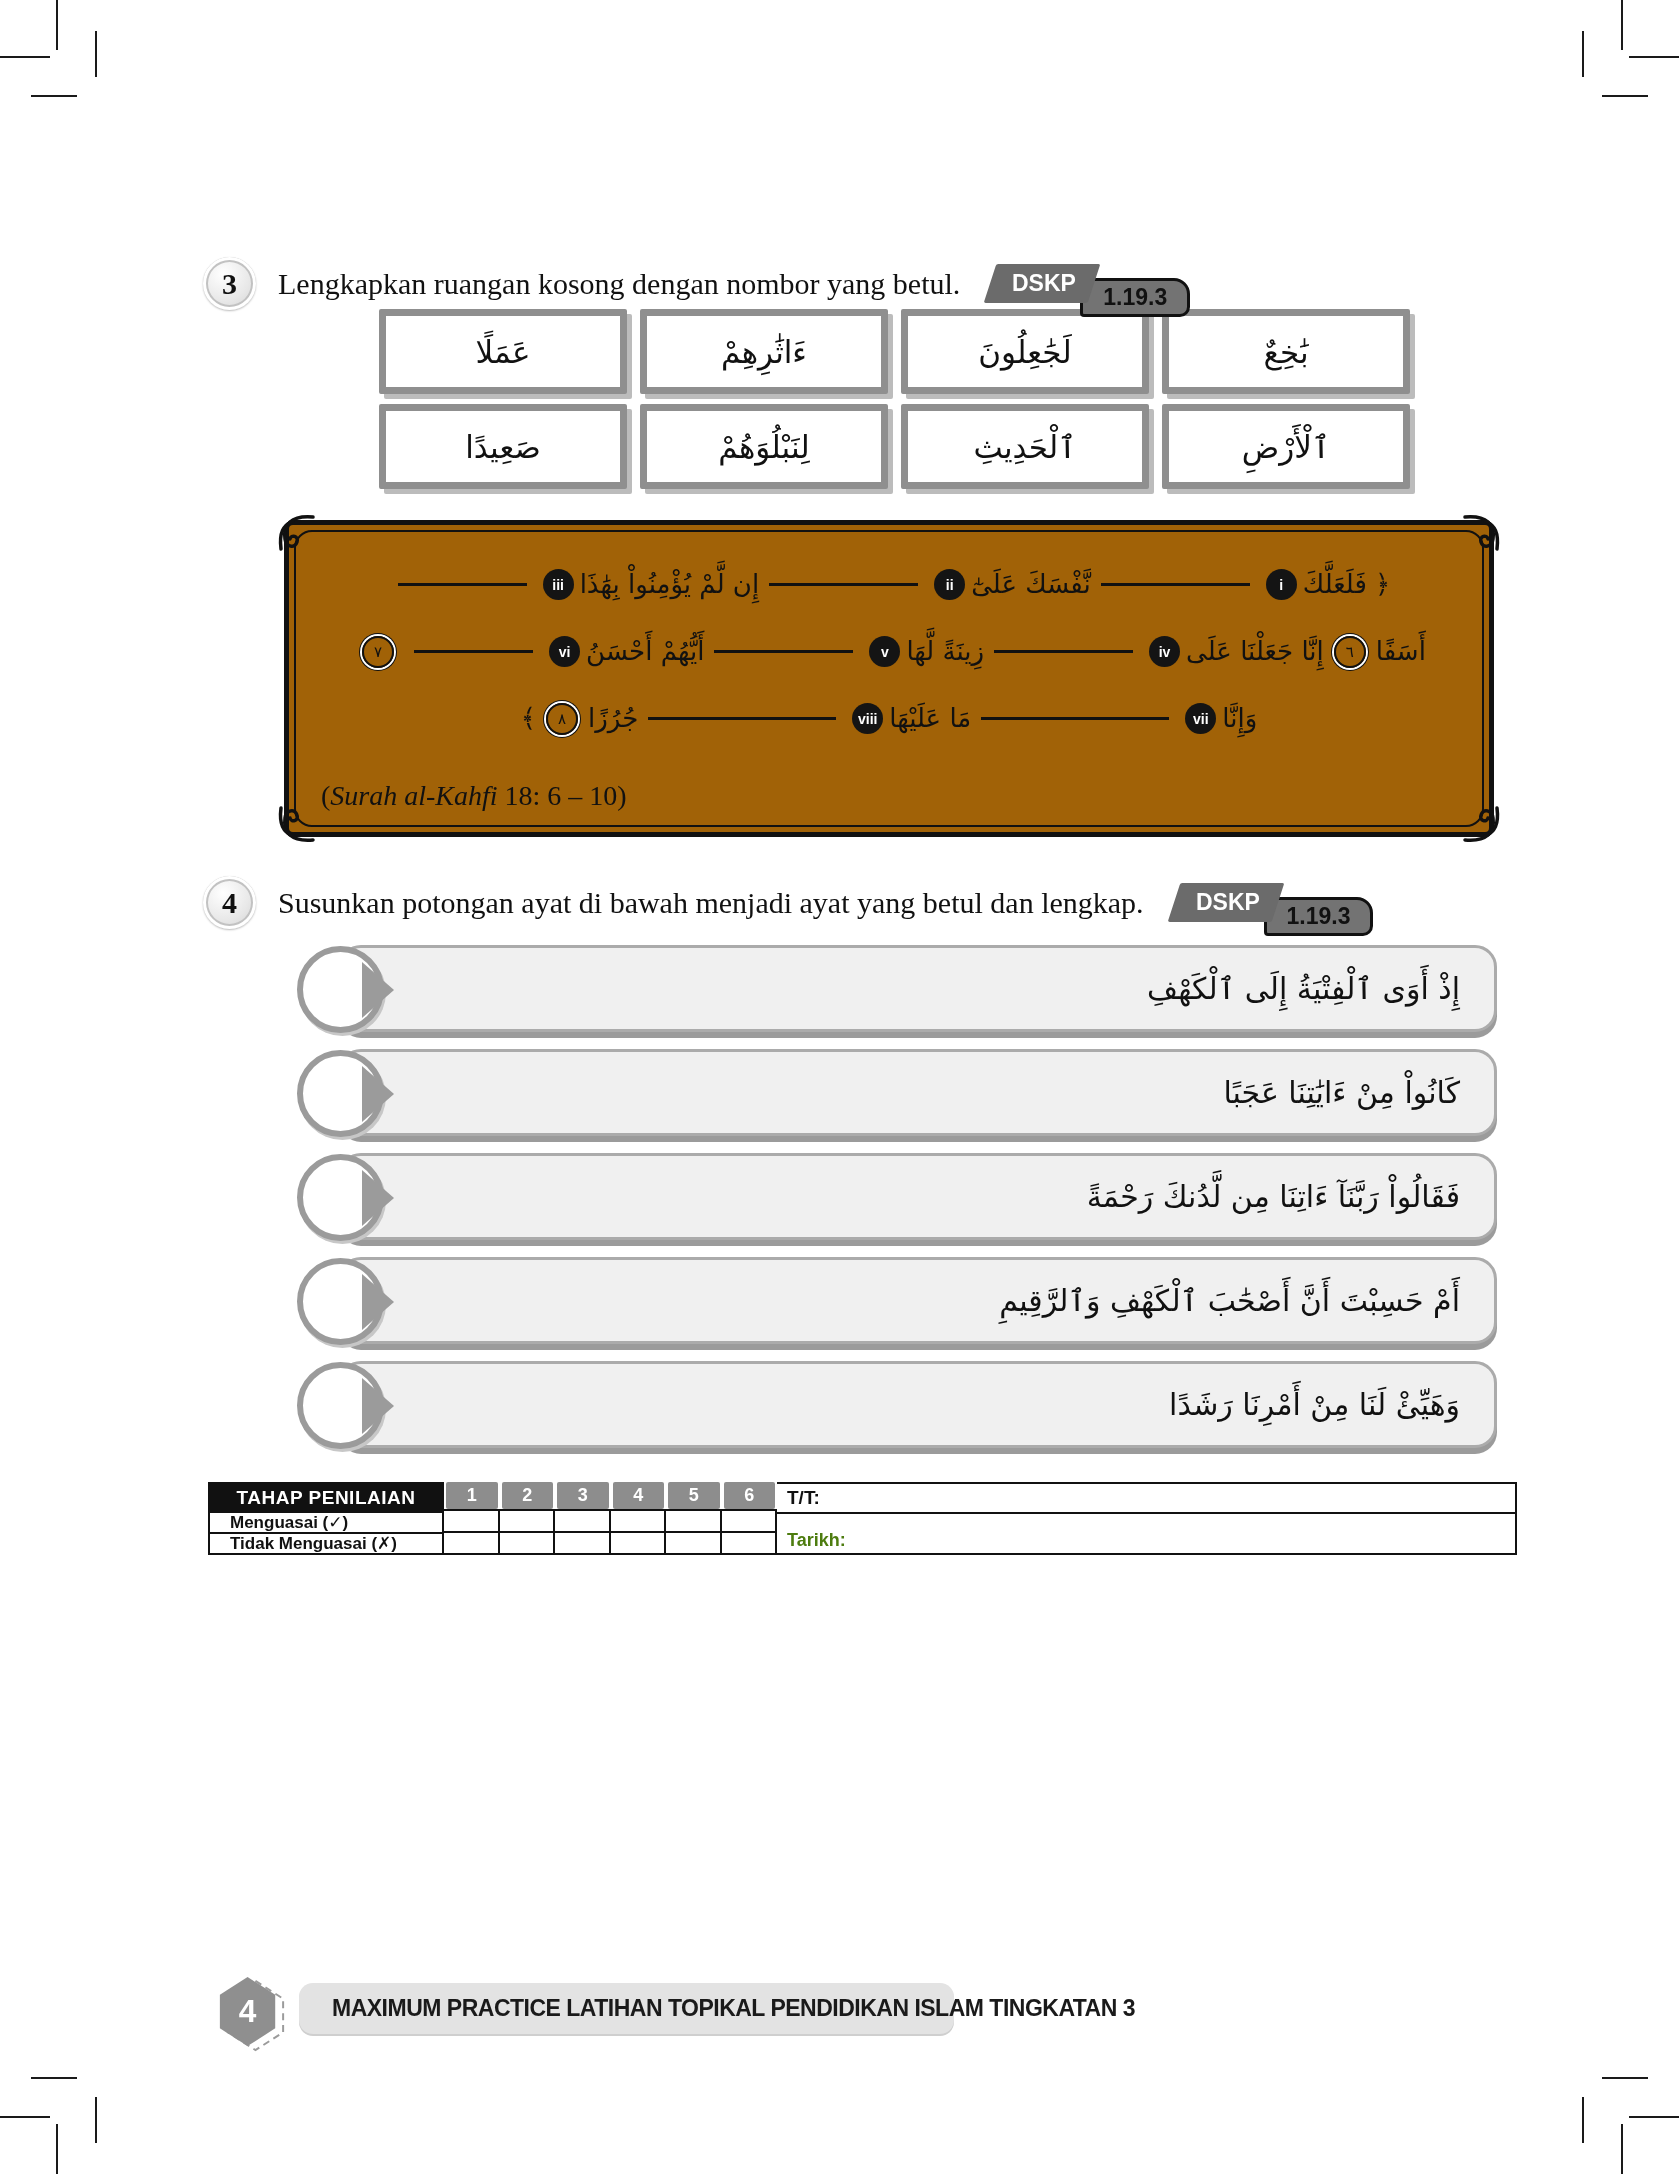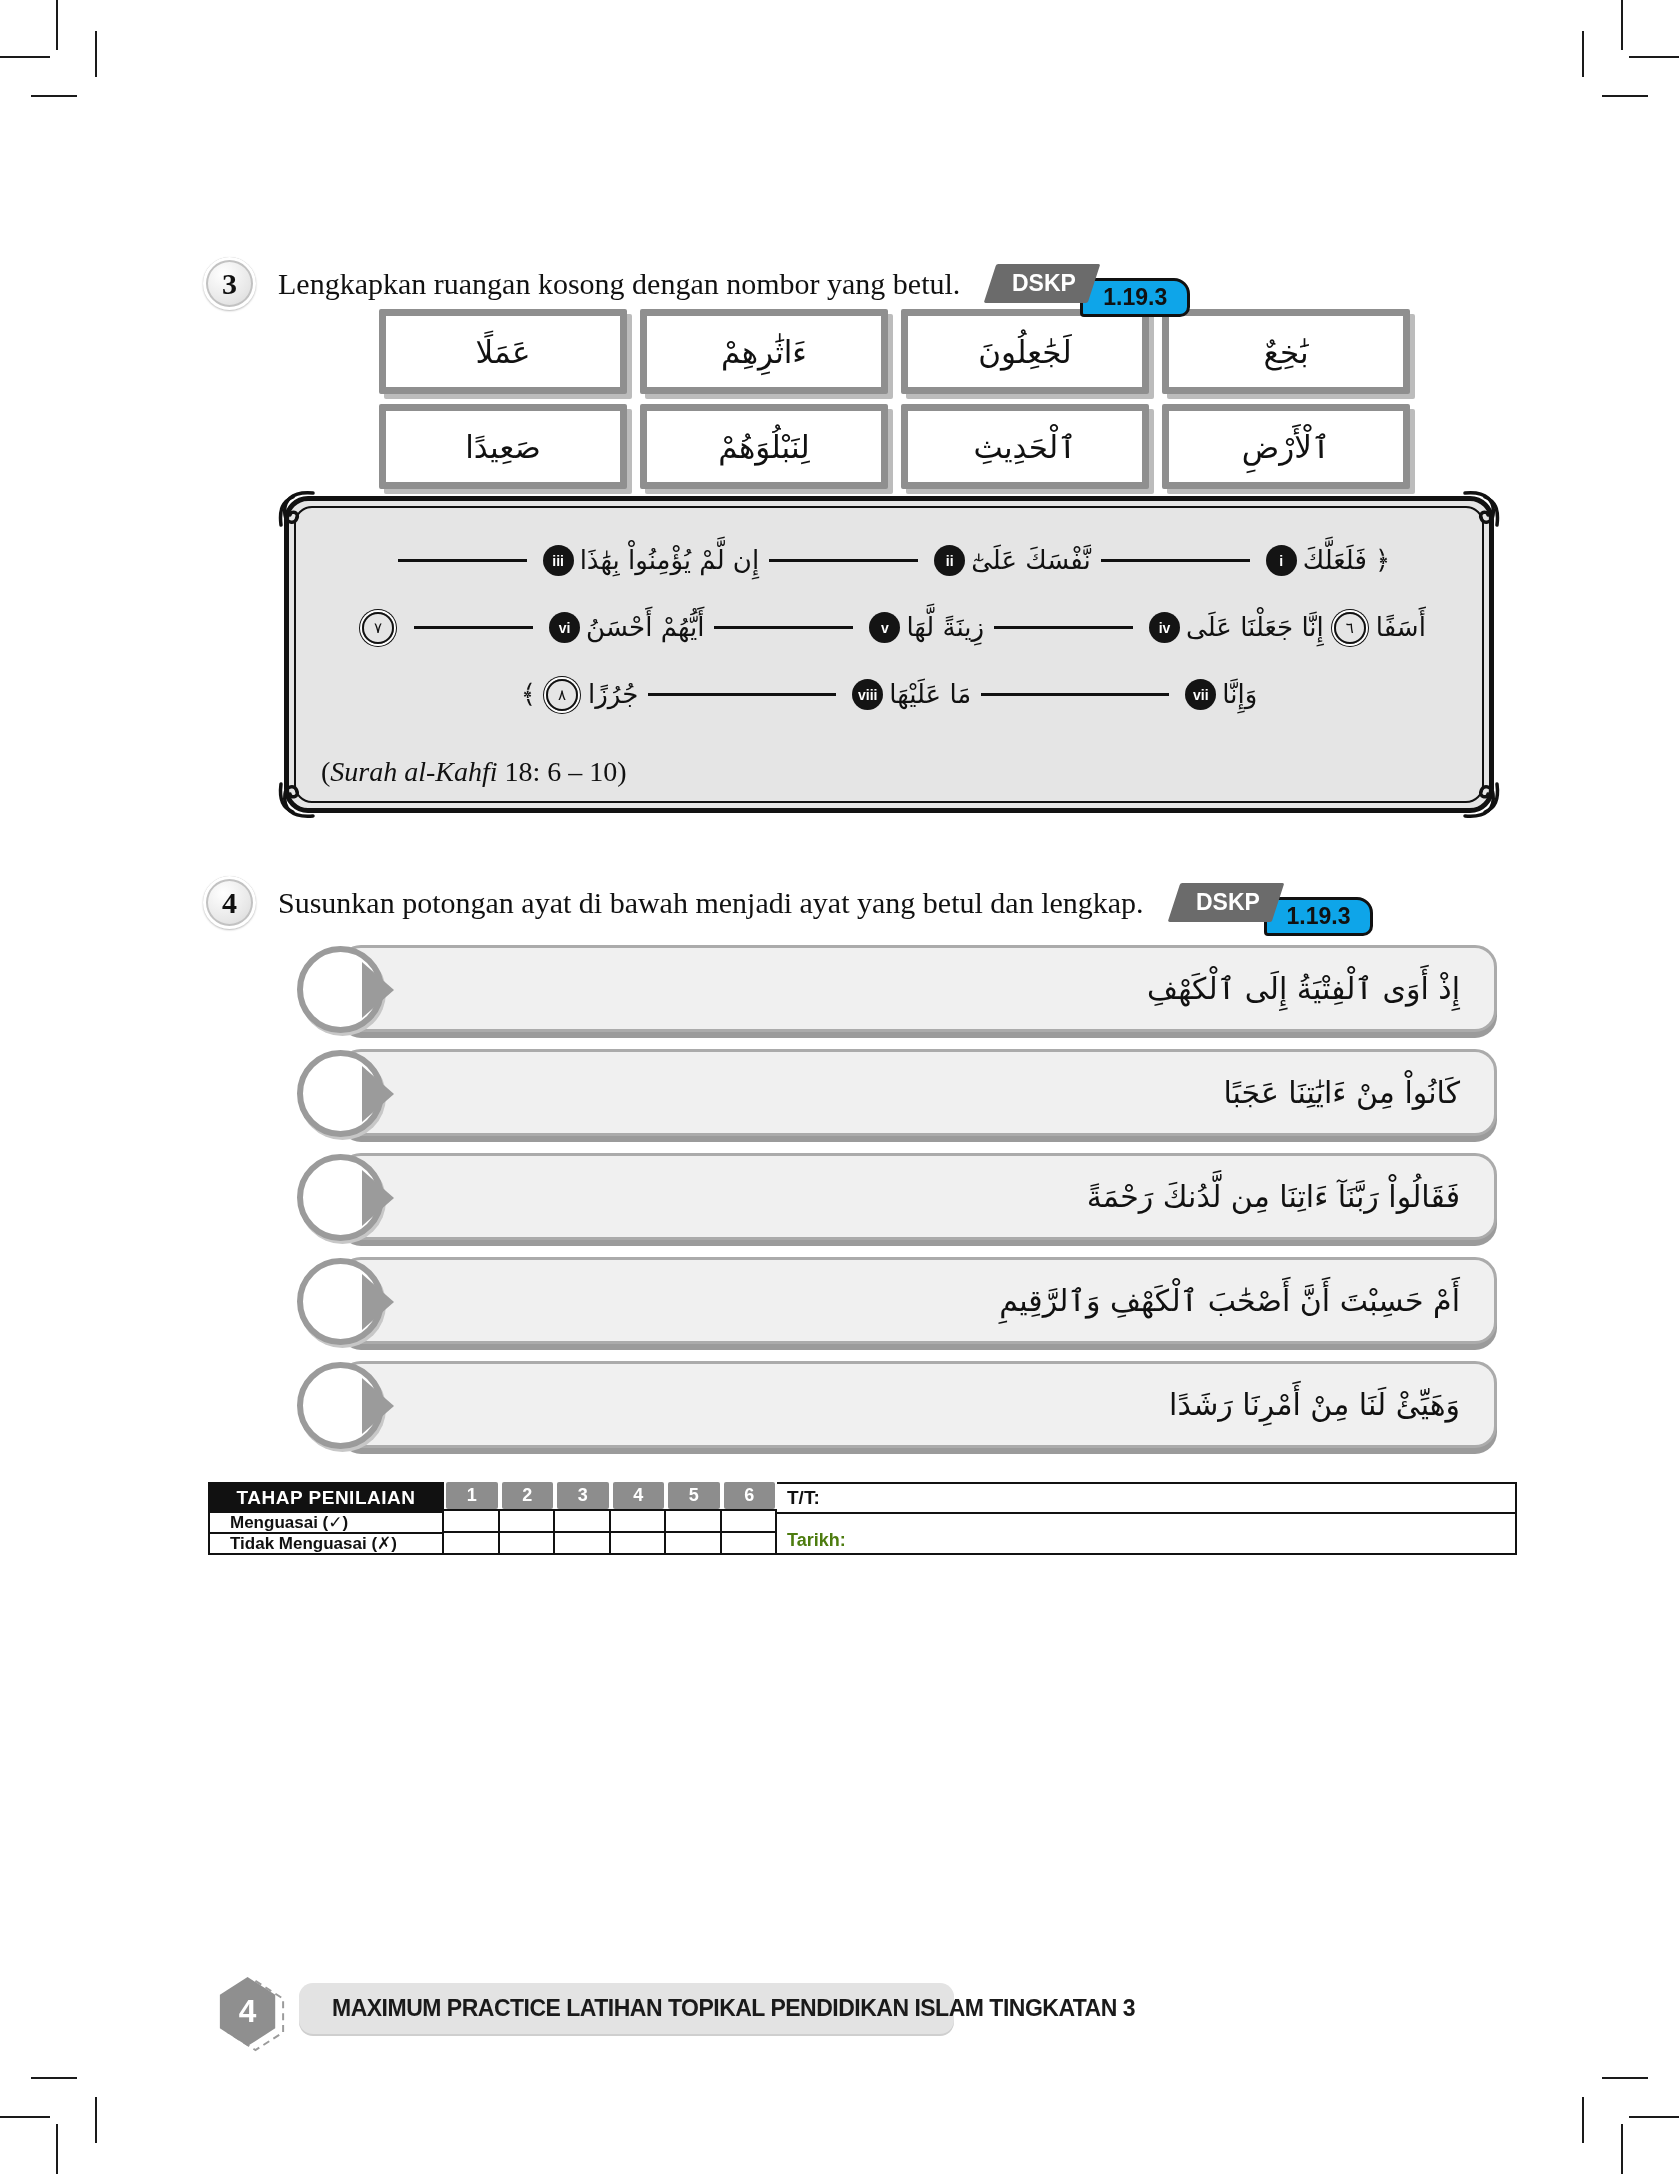--- a/index.html
+++ b/index.html
@@ -22,40 +22,40 @@
     font:bold 30px "Liberation Serif", serif; color:#111; flex:0 0 auto;
   }
   .q-prompt { font:30px "Liberation Serif", serif; color:#111; white-space:nowrap; }
   .dskp { display:flex; align-items:center; margin-left:8px; }
   .dskp-tab {
     background:#6b6b6b; color:#fff; font:bold 23px "Liberation Sans", sans-serif;
     padding:6px 18px 6px 22px; transform:skewX(-18deg); border-radius:2px; z-index:2;
   }
   .dskp-tab span { display:inline-block; transform:skewX(18deg); }
   .dskp-code {
-    background:#0ea5e9; border:3px solid #111; border-radius:4px 16px 10px 4px;
+    background:#737373; border:3px solid #111; border-radius:4px 16px 10px 4px;
     font:bold 23px "Liberation Sans", sans-serif; color:#111;
     padding:3px 20px; margin-left:-14px; z-index:1;margin-top:28px;
   }
 
   
   .word-rows { position:absolute; left:379px; top:309px; width:1036px; }
   .word-row { display:flex; gap:13px; margin-bottom:10px; }
   .word-box {
     width:248px; height:85px; background:#fff;
     border:7px solid #8f8f8f; border-radius:2px;
     box-shadow:5px 5px 0 #bcbcbc;
     display:flex; align-items:center; justify-content:center;
     font:31px "DejaVu Sans", sans-serif; direction:rtl; color:#111;
   }
 
   
   .verse-frame {
-    position:absolute; left:284px; top:496px; width:1210px; height:317px;
-    border:5px solid #111; border-radius:24px; background:#e5e5e5;
+    position:absolute; left:284px; top:520px; width:1210px; height:317px;
+    border:5px solid #111; border-radius:9px; background:#a16207;
   }
   .verse-frame::before {
     content:""; position:absolute; inset:5px; border:2px solid #111; border-radius:18px;
     pointer-events:none;
   }
   .corner-orn { position:absolute; width:46px; height:46px; }
   .corner-orn svg { width:100%; height:100%; }
   .verse-line {
     position:absolute; left:36px; right:36px; direction:rtl; text-align:center;
     font:26px "DejaVu Sans", sans-serif; color:#111; white-space:nowrap; line-height:57px;

